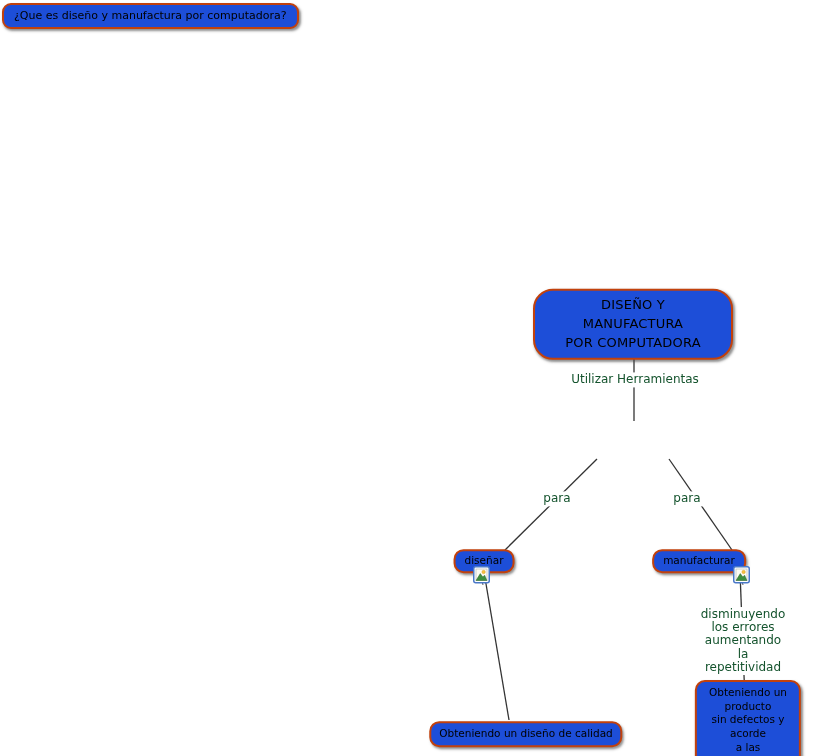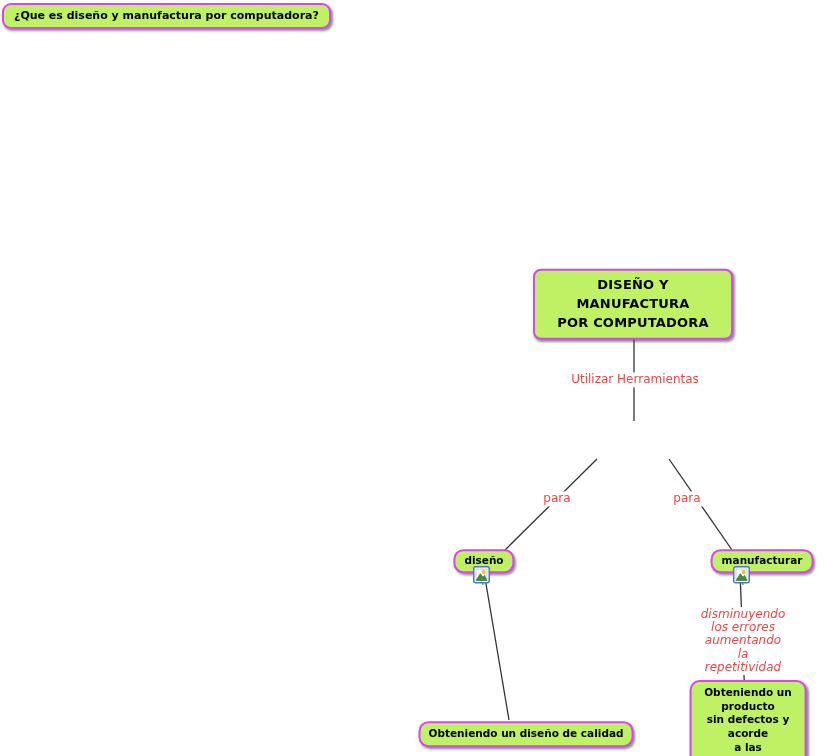--- a/index.html
+++ b/index.html
@@ -3,63 +3,63 @@
 <meta charset="utf-8">
 <style>
   html,body{margin:0;padding:0;background:#ffffff;}
   .canvas{
     position:relative;width:833px;height:756px;background:#ffffff;overflow:hidden;
     font-family:"DejaVu Sans","Liberation Sans",sans-serif;
   }
   svg.links{position:absolute;left:0;top:0;z-index:1;}
   .label{
     position:absolute;transform:translate(-50%,-50%);z-index:2;
-    background:#ffffff;color:#ef4444;font-size:12px;line-height:1.1;
+    background:#ffffff;color:#14532d;font-size:12px;line-height:1.1;
     white-space:pre-line;text-align:center;padding:1px 3px;
   }
   .node{
     position:absolute;transform:translate(-50%,-50%);z-index:3;
-    background:#bef264;border:2px solid #d946ef;border-radius:10px;
-    color:#000;font-weight:bold;font-size:10.5px;line-height:1.3;
+    background:#1d4ed8;border:2px solid #c2410c;border-radius:10px;
+    color:#000;font-weight:normal;font-size:10.5px;line-height:1.3;
     text-align:center;white-space:pre-line;padding:3px 9px;
     box-shadow:1.5px 2px 2.5px rgba(70,70,70,.6);
   }
   .node.question{transform:none;border-radius:9px;font-size:11px;padding:4px 10px;white-space:nowrap;}
-  .node.main{font-size:13px;border-width:2.5px;border-radius:8px;letter-spacing:.2px;padding:5px 18px;line-height:1.45;}
+  .node.main{font-size:13px;border-width:2.5px;border-radius:20px;letter-spacing:.2px;padding:5px 18px;line-height:1.45;margin-top:20px;}
   .node.big{border-radius:10px;padding:4px 8px;}
   .res-icon{position:absolute;z-index:4;display:block;width:17px;height:19px;cursor:pointer;}
 </style>
 </head>
 <body>
 
 <div class="canvas">
 
   <svg class="links" width="833" height="756" viewBox="0 0 833 756">
     <line x1="634" y1="328" x2="634" y2="421" stroke="#333" stroke-width="1.3"></line>
     <line x1="597" y1="459" x2="505" y2="550" stroke="#333" stroke-width="1.3"></line>
     <line x1="669" y1="459" x2="732" y2="550" stroke="#333" stroke-width="1.3"></line>
     <line x1="484" y1="572" x2="509" y2="720" stroke="#333" stroke-width="1.3"></line>
     <line x1="740" y1="572" x2="745" y2="701" stroke="#333" stroke-width="1.3"></line>
   </svg>
 
   <div class="label" style="left:635px;top:380px;">Utilizar Herramientas</div>
   <div class="label" style="left:557px;top:499px;">para</div>
   <div class="label" style="left:687px;top:499px;">para</div>
-  <div class="label" style="left:743px;top:641px;font-style:italic;">disminuyendo los errores
+  <div class="label" style="left:743px;top:641px;">disminuyendo los errores
 aumentando la repetitividad</div>
 
   <div class="node question" style="left:2px;top:3px;">¿Que es diseño y manufactura por computadora?</div>
 
   <div class="node main" style="left:633px;top:304px;">DISEÑO Y MANUFACTURA
 POR COMPUTADORA</div>
 
 
-  <div class="node" style="left:484px;top:561px;">diseño</div>
+  <div class="node" style="left:484px;top:561px;">diseñar</div>
 
-  <div class="node" style="left:762px;top:561px;">manufacturar</div>
+  <div class="node" style="left:699px;top:561px;">manufacturar</div>
 
   <div class="node big" style="left:526px;top:734px;">Obteniendo un diseño de calidad</div>
 
   <div class="node big" style="left:748px;top:727px;">Obteniendo un producto
 sin defectos y acorde
 a las especificaciones</div>
 
   <span class="res-icon" style="left:473px;top:566px;">
     <svg width="17" height="19" viewBox="0 0 17 19">
       <line x1="9" y1="15" x2="10" y2="19" stroke="#555" stroke-width="1"></line>

